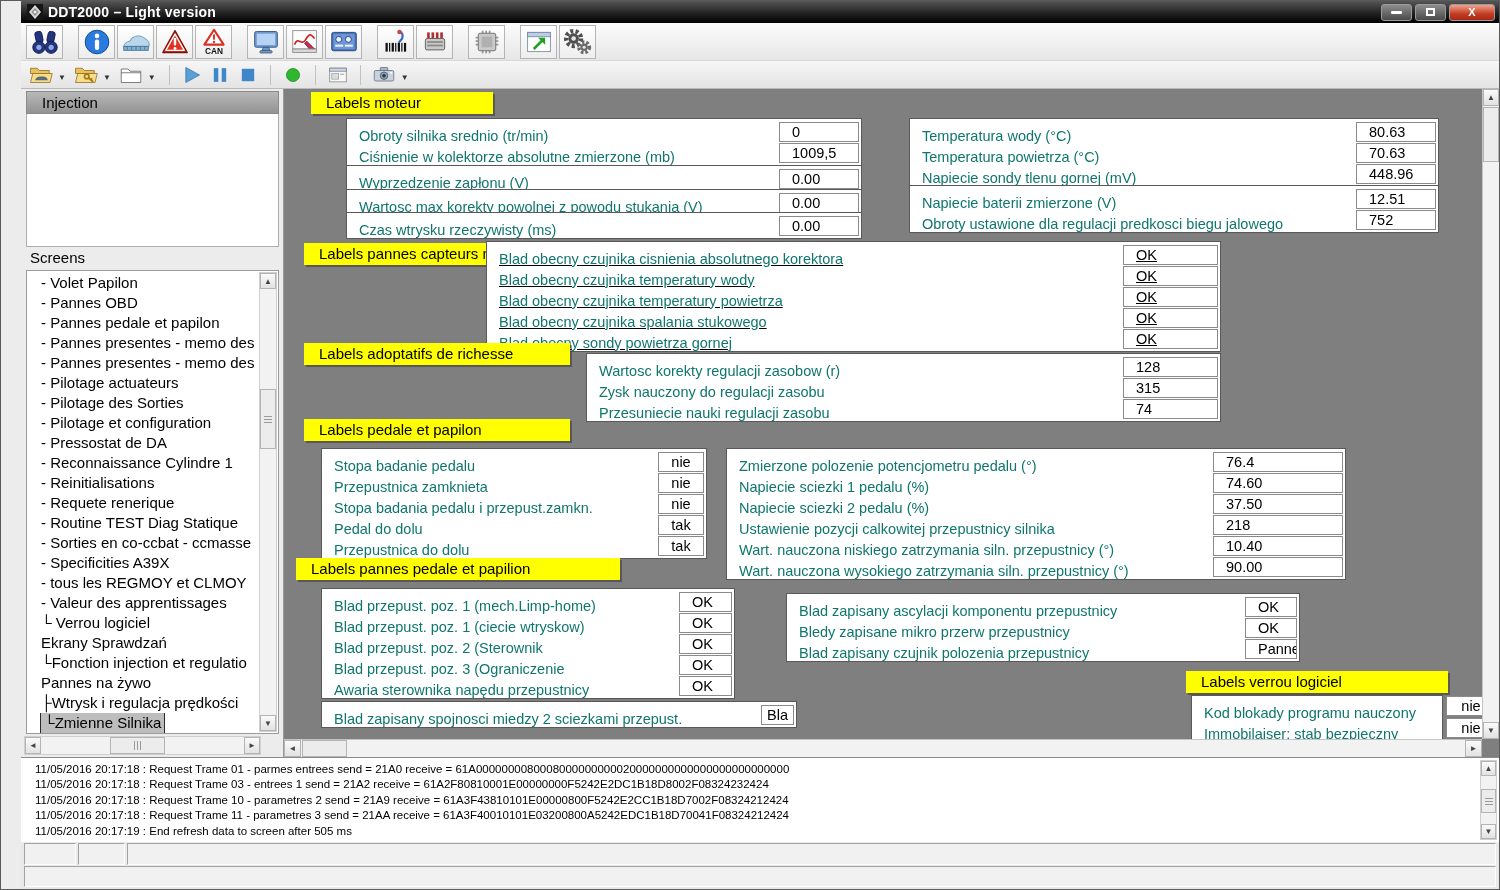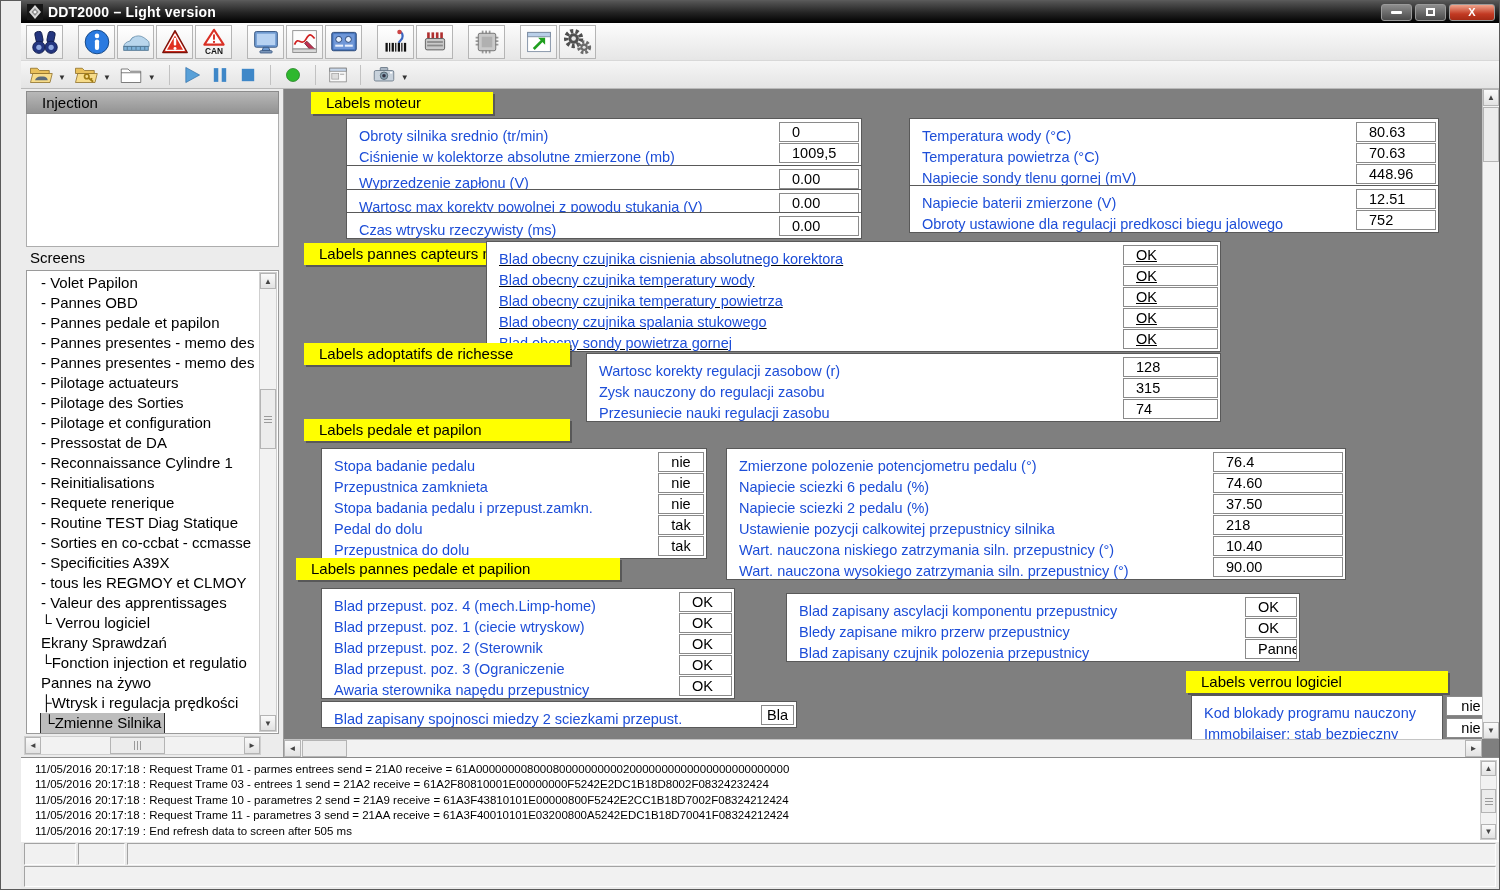--- a/index.html
+++ b/index.html
@@ -37,21 +37,21 @@
   .sb-arrow{position:absolute;background:linear-gradient(#fafafa,#e2e2e2);border:1px solid #b4b4b4;color:#444;font-size:8px;display:flex;align-items:center;justify-content:center;}
   .sb-thumb{position:absolute;background:#ececec;border:1px solid #b4b4b4;display:flex;flex-direction:column;align-items:center;justify-content:center;gap:2px;}
   .grip{width:8px;height:1px;background:#9a9a9a;}
   .list-vscroll{right:1px;top:1px;bottom:1px;width:18px;}
   .side-hscroll{left:3px;right:22px;bottom:2px;height:19px;}
   
   .main{flex:1;position:relative;background:#7f7f7f;overflow:hidden;}
   .ylabel{position:absolute;height:22px;background:#ffff00;color:#000;font-size:15px;line-height:22px;padding-left:15px;box-shadow:2px 2px 0 rgba(50,50,50,.5);white-space:nowrap;}
   .panel{position:absolute;background:#fff;border:1px solid #595959;padding:2px 0;}
   .row{display:flex;align-items:center;height:21px;}
-  .lbl{flex:1;font-size:14.5px;color:#1d4ed8;padding-left:12px;white-space:nowrap;overflow:hidden;margin-top:8px;}
+  .lbl{flex:1;font-size:14.5px;color:#0f766e;padding-left:12px;white-space:nowrap;overflow:hidden;margin-top:8px;}
   .val{flex:none;width:var(--valw,80px);height:20px;background:#fff;border:1px solid #8a8a8a;font-size:14.5px;color:#000;display:flex;align-items:center;padding-left:12px;margin:0 2px 0 4px;white-space:nowrap;overflow:hidden;}
   .center-val .val{justify-content:center;padding-left:0;}
   .verrou-vals{position:absolute;display:flex;flex-direction:column;gap:2px;}
   .verrou-vals .val{margin:0;justify-content:center;padding-left:0;width:50px;}
   .main-vscroll{top:0;right:0;bottom:18px;width:17px;border:none;border-left:1px solid #c4c4c4;}
   .main-hscroll{left:0;right:17px;bottom:0;height:18px;border:none;border-top:1px solid #c4c4c4;}
   
   .log{height:85px;background:#fff;border-top:1px solid #8a8a8a;position:relative;padding:4px 26px 0 14px;overflow:hidden;}
   .logline{font-size:11.5px;line-height:15.4px;color:#000;white-space:nowrap;overflow:hidden;}
   .log-vscroll{right:2px;top:2px;bottom:2px;width:17px;}
@@ -518,21 +518,21 @@
               <span class="val">tak</span>
             </div>
           </div>
         <div class="panel" style="left:442px;top:359px;width:620px;--valw:130px;">
 
         <div class="row">
               <span class="lbl">Zmierzone polozenie potencjometru pedalu (°)</span>
               <span class="val">76.4</span>
             </div>
             <div class="row">
-              <span class="lbl">Napiecie sciezki 6 pedalu (%)</span>
+              <span class="lbl">Napiecie sciezki 1 pedalu (%)</span>
               <span class="val">74.60</span>
             </div>
             <div class="row">
               <span class="lbl">Napiecie sciezki 2 pedalu (%)</span>
               <span class="val">37.50</span>
             </div>
             <div class="row">
               <span class="lbl">Ustawienie pozycji calkowitej przepustnicy silnika</span>
               <span class="val">218</span>
             </div>
@@ -546,21 +546,21 @@
             </div>
           </div>
       </section>
 
       
       <section style="display:contents">
         <div class="ylabel" style="left:12px;top:469px;width:324px;">Labels pannes pedale et papilion</div>
         <div class="panel" style="left:37px;top:499px;width:414px;--valw:53px;">
 
         <div class="row">
-              <span class="lbl">Blad przepust. poz. 4 (mech.Limp-home)</span>
+              <span class="lbl">Blad przepust. poz. 1 (mech.Limp-home)</span>
               <span class="val">OK</span>
             </div>
             <div class="row">
               <span class="lbl">Blad przepust. poz. 1 (ciecie wtryskow)</span>
               <span class="val">OK</span>
             </div>
             <div class="row">
               <span class="lbl">Blad przepust. poz. 2 (Sterownik</span>
               <span class="val">OK</span>
             </div>

